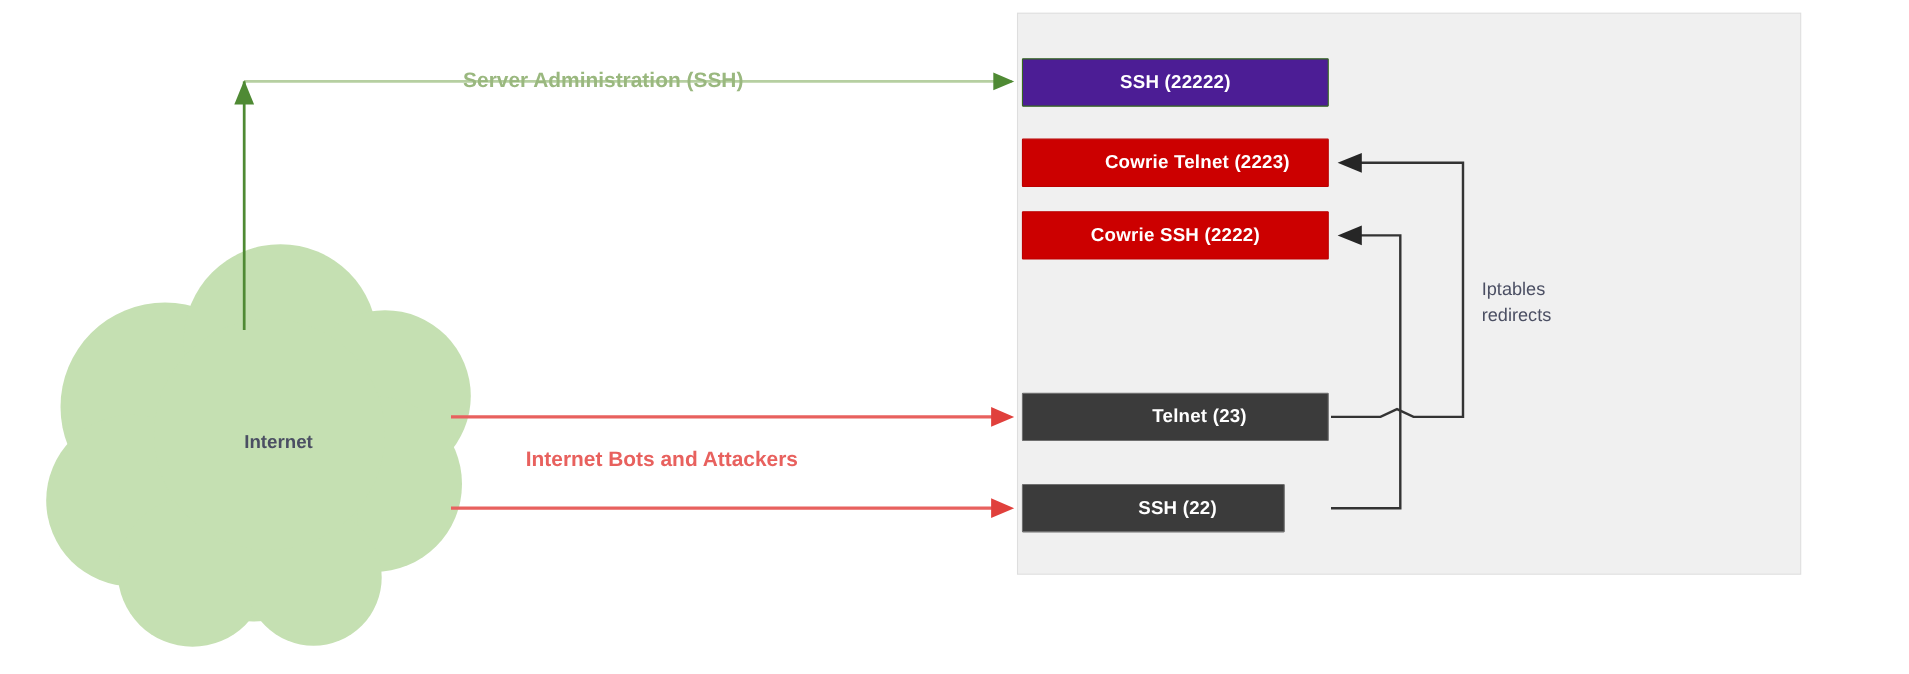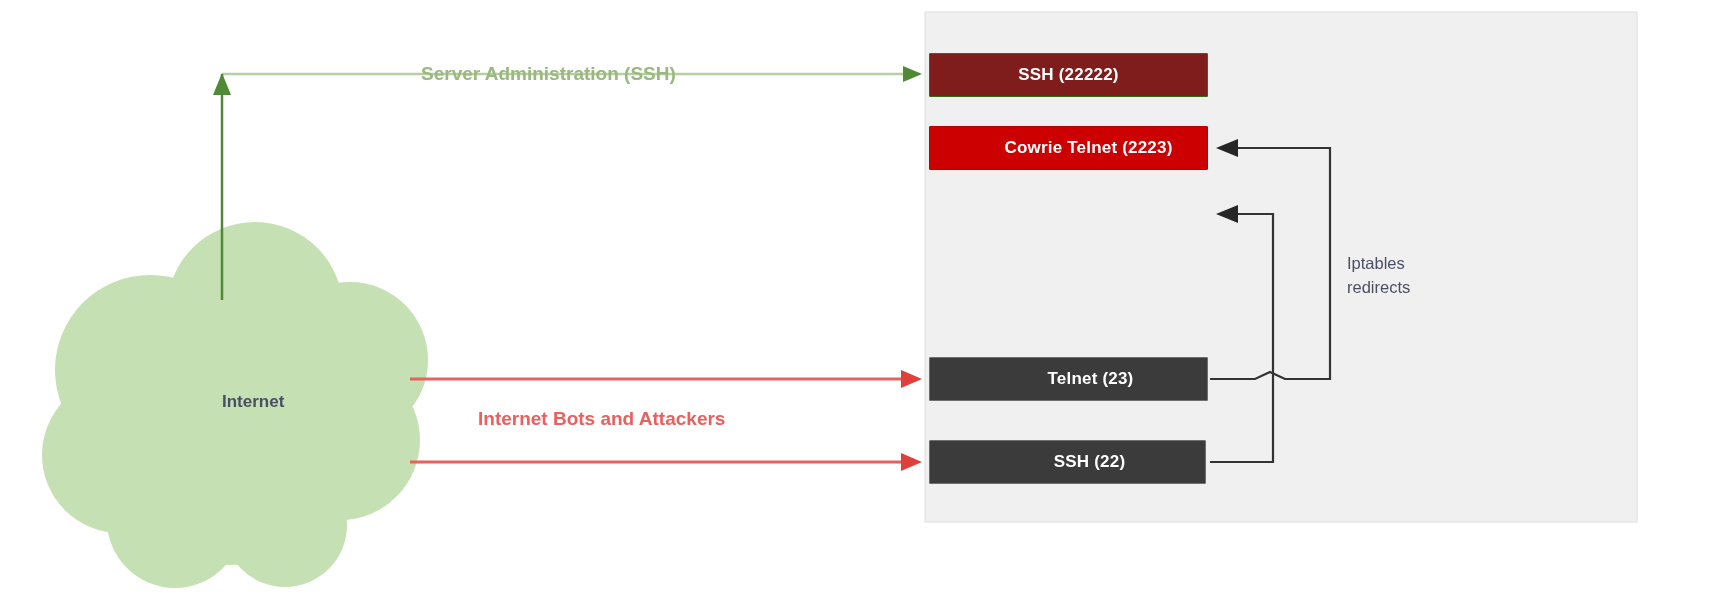--- a/index.html
+++ b/index.html
@@ -31,21 +31,21 @@
     justify-content: center;
     box-sizing: border-box;
     font-size: 17px;
     font-weight: bold;
     letter-spacing: 0.2px;
     color: #ffffff;
     text-align: center;
     border-radius: 1px;
   }
   .box-green {
-    background: #7f1d1d;
+    background: #4c1d95;
     border: 1px solid #35691f;
   }
   .box-red {
     background: #cc0000;
     border: 1px solid #bb0000;
   }
   .box-dark {
     background: #3b3b3b;
     border: 1px solid #6f6f6f;
     padding-left: 44px;
@@ -134,26 +134,29 @@
   <div class="cloud-label" style="left:176px; top:392px;">Internet</div>
 
   <div class="node-box box-green" style="left:929px; top:53px; width:279px; height:44px;">
     <span>SSH (22222)</span>
   </div>
 
   <div class="node-box box-red" style="left:929px; top:126px; width:279px; height:44px;padding-left:40px;">
     <span>Cowrie Telnet (2223)</span>
   </div>
 
+  <div class="node-box box-red" style="left:929px; top:192px; width:279px; height:44px;">
+    <span>Cowrie SSH (2222)</span>
+  </div>
 
   <div class="node-box box-dark" style="left:929px; top:357px; width:279px; height:44px;">
     <span>Telnet (23)</span>
   </div>
 
-  <div class="node-box box-dark" style="left:929px; top:440px; width:277px; height:44px;">
+  <div class="node-box box-dark" style="left:929px; top:440px; width:239px; height:44px;">
     <span>SSH (22)</span>
   </div>
 
   <div class="edge-label label-green" style="left:421px; top:63px;">Server Administration (SSH)</div>
 
   <div class="edge-label label-red" style="left:478px; top:408px;">Internet Bots and Attackers</div>
 
   <div class="label-multiline" style="left:1347px; top:252px;">
     <div>Iptables</div>
     <div>redirects</div>

